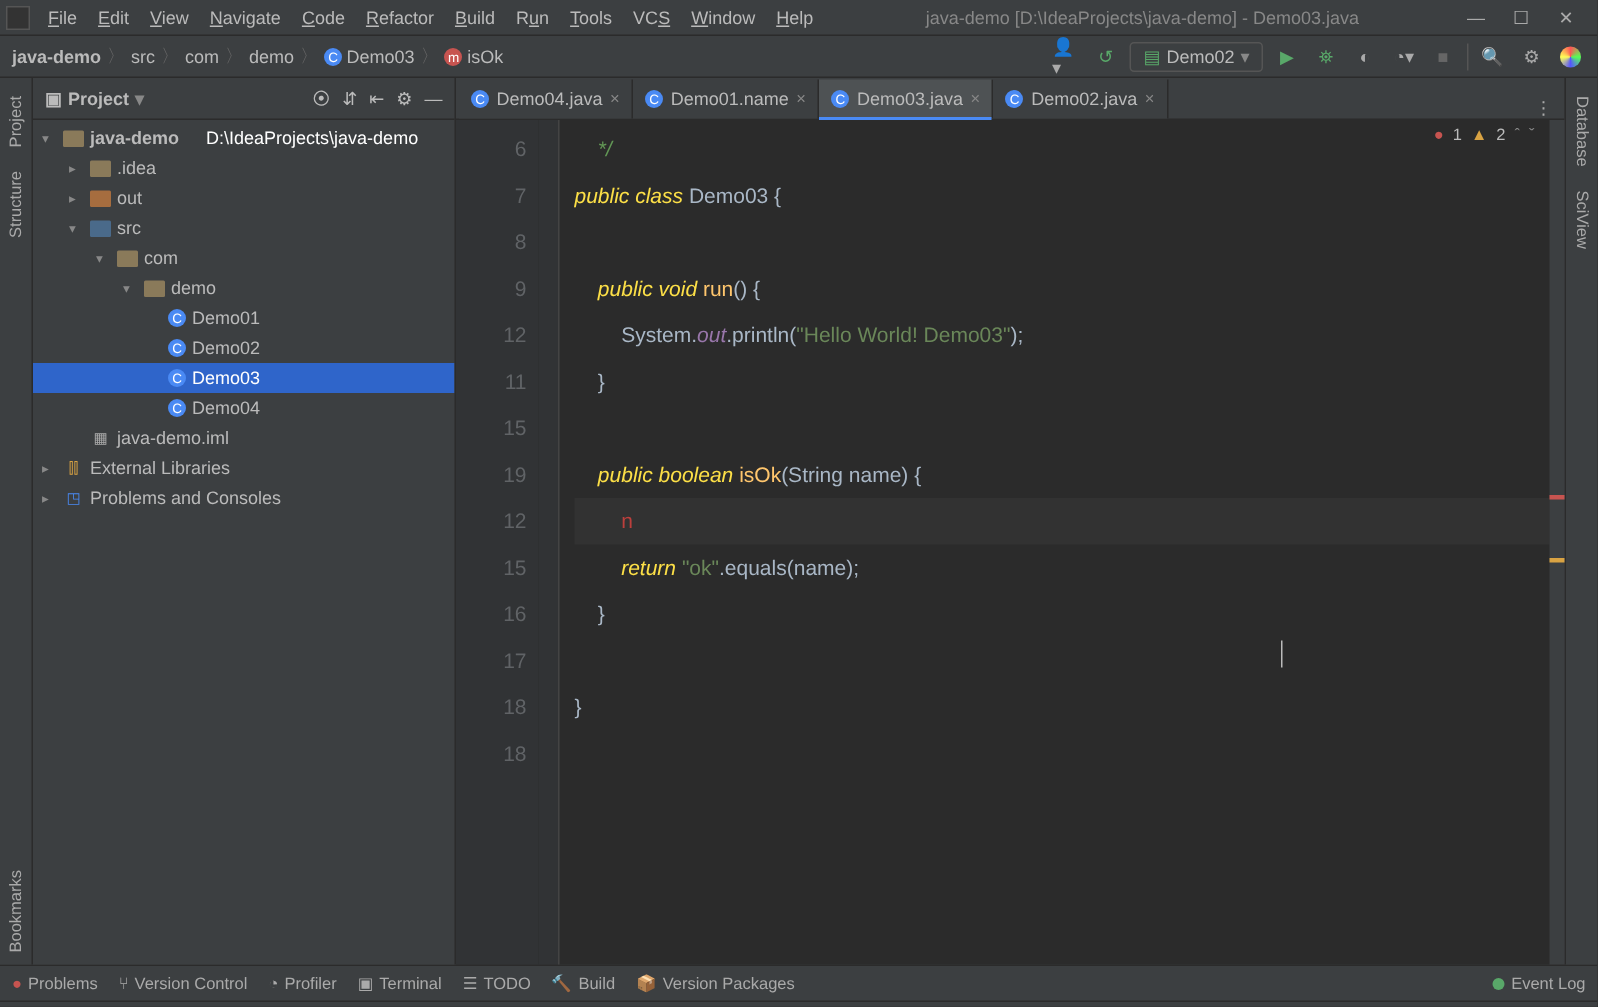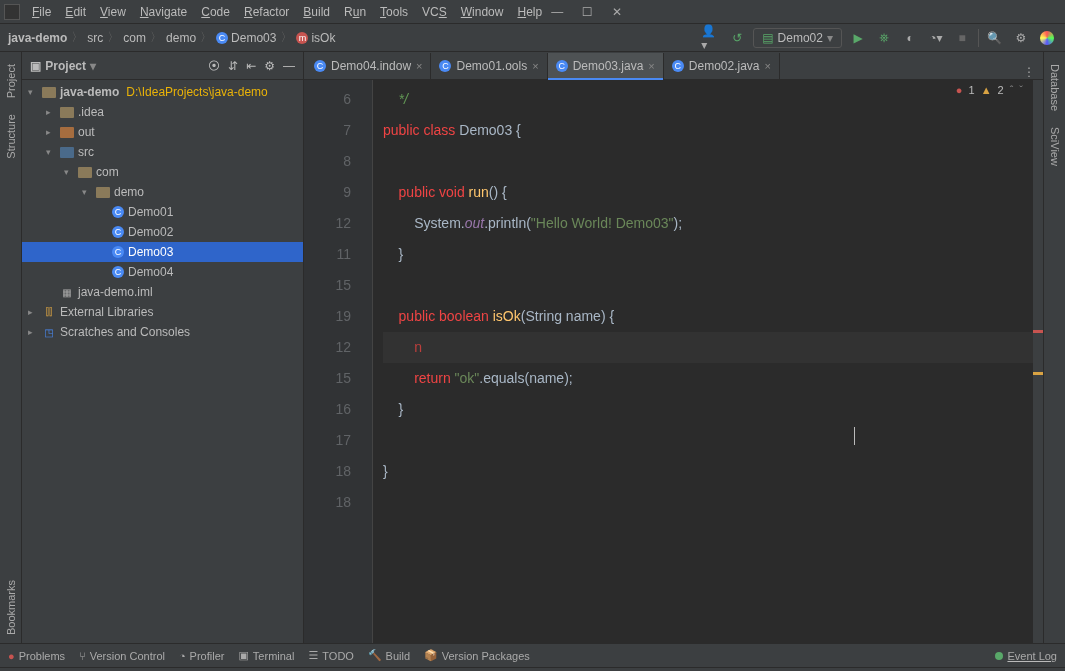--- a/index.html
+++ b/index.html
@@ -30,49 +30,49 @@
 .panel-header { height:28px; display:flex; align-items:center; padding:0 8px; border-bottom:1px solid #2b2b2b; gap:8px; }
 .panel-header .title { display:flex; align-items:center; gap:4px; font-weight:bold; }
 .panel-header .tools { margin-left:auto; display:flex; gap:8px; }
 .tree { flex:1; overflow:auto; padding:2px 0; font-size:12px; }
 .tree-row { display:flex; align-items:center; height:20px; padding-left:4px; gap:4px; cursor:pointer; }
 .tree-row.sel { background:#2f65ca; color:#fff; }
 .tree-row .arrow { width:10px; color:#888; font-size:9px; }
 .tree-row .fico { width:14px; height:14px; display:inline-flex; align-items:center; justify-content:center; font-size:10px; }
 .fld { background:#8a7a5a; width:14px; height:11px; border-radius:1px; }
 .fld.blue { background:#4a6a8a; }
-.tree-row .path { color:#eab308; margin-left:3px; }
+.tree-row .path { color:#ffffff; margin-left:14px; }
 .editor-area { flex:1; display:flex; flex-direction:column; background:#2b2b2b; }
 .tabs { height:28px; display:flex; align-items:flex-end; background:#3c3f41; border-bottom:1px solid #2b2b2b; padding-left:2px; }
 .tab { height:26px; padding:0 8px; display:flex; align-items:center; gap:5px; background:#3c3f41; color:#bbb; border-right:1px solid #2b2b2b; cursor:pointer; position:relative; font-size:12px; }
 .tab.active { background:#4e5254; }
 .tab.active::after { content:""; position:absolute; bottom:-1px; left:0; right:0; height:2px; background:#4a8af4; }
 .tab .close { color:#888; font-size:11px; }
 .tab-more { margin-left:auto; padding:0 8px; color:#aaa; }
 .editor { flex:1; display:flex; position:relative; font-family:"Consolas","Courier New",monospace; font-size:14px; }
 .gutter { width:55px; background:#313335; text-align:right; padding:4px 8px 4px 0; color:#606366; line-height:31px; }
 .fold-col { width:14px; background:#313335; border-right:1px solid #444; position:relative; }
 .code { flex:1; padding:4px 0 4px 10px; line-height:31px; white-space:pre; position:relative; }
 .code .line { height:31px; }
 .code .cur-line { background:#323232; }
-.kw { color:#ef4444; }
+.kw { color:#fde047;font-style:italic; }
 .cls { color:#a9b7c6; }
 .mtd { color:#ffc66d; }
 .str { color:#6a8759; }
 .fld-ref { color:#9876aa; font-style:italic; }
 .cmt { color:#629755; font-style:italic; }
 .err { color:#bc3f3c; }
 .punct { color:#a9b7c6; }
 .problems { position:absolute; top:4px; right:20px; display:flex; gap:6px; align-items:center; font-size:11px; }
 .problems .err-i { color:#c75450; }
 .problems .warn-i { color:#d9a343; }
 .scroll-marks { width:10px; background:#3c3f41; position:relative; }
 .bottom-tabs { height:24px; background:#3c3f41; border-top:1px solid #2b2b2b; display:flex; align-items:center; padding:0 8px; gap:14px; font-size:11px; }
 .bottom-tabs .btab { display:flex; align-items:center; gap:4px; cursor:pointer; color:#aaa; }
-.bottom-tabs .right { margin-left:auto; display:flex; gap:10px;text-decoration:underline; }
+.bottom-tabs .right { margin-left:auto; display:flex; gap:10px; }
 .statusbar { height:22px; background:#3c3f41; border-top:1px solid #2b2b2b; display:flex; align-items:center; padding:0 8px; font-size:11px; gap:14px; }
 .green-dot { width:8px; height:8px; border-radius:50%; background:#59a869; display:inline-block; }
 .cursor { display:inline-block; width:1px; height:18px; background:#bbb; vertical-align:middle; }
 </style>
 </head>
 <body>
 
 <div class="titlebar">
   <div class="logo"></div>
   <div class="menubar">
@@ -82,20 +82,21 @@
     <span><u>N</u>avigate</span>
     <span><u>C</u>ode</span>
     <span><u>R</u>efactor</span>
     <span><u>B</u>uild</span>
     <span>R<u>u</u>n</span>
     <span><u>T</u>ools</span>
     <span>VC<u>S</u></span>
     <span><u>W</u>indow</span>
     <span><u>H</u>elp</span>
   </div>
+  <div class="title-text">java-demo [D:\IdeaProjects\java-demo] - Demo03.java</div>
   <div class="win-controls">
     <span>―</span>
     <span>☐</span>
     <span>✕</span>
   </div>
 </div>
 
 <div class="navbar">
   <div class="crumbs">
     <span class="item">
@@ -229,35 +230,35 @@
           <span>java-demo.iml</span>
         </div>
       <div class="tree-row" style="padding-left:6px">
           <span class="arrow">▸</span>
           <span class="fico" style="color:#d9a343">⫿⫿</span>
           <span>External Libraries</span>
         </div>
       <div class="tree-row" style="padding-left:6px">
           <span class="arrow">▸</span>
           <span class="fico" style="color:#4a8af4">◳</span>
-          <span>Scratches and Consoles</span>
+          <span>Problems and Consoles</span>
         </div>
     </div>
   </div>
 
   <div class="editor-area">
     <div class="tabs">
       <div class="tab">
           <span class="ico-c">C</span>
-          <span>Demo04.indow</span>
+          <span>Demo04.java</span>
           <span class="close">×</span>
         </div>
       <div class="tab">
           <span class="ico-c">C</span>
-          <span>Demo01.ools</span>
+          <span>Demo01.name</span>
           <span class="close">×</span>
         </div>
       <div class="tab active">
           <span class="ico-c">C</span>
           <span>Demo03.java</span>
           <span class="close">×</span>
         </div>
       <div class="tab">
           <span class="ico-c">C</span>
           <span>Demo02.java</span>

